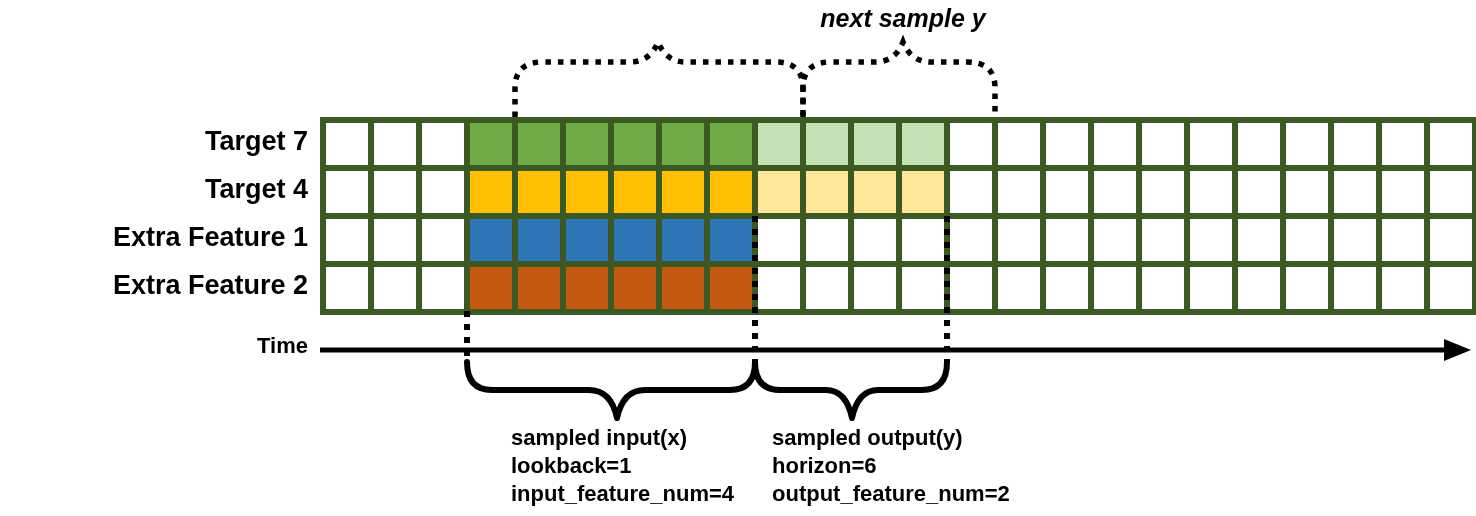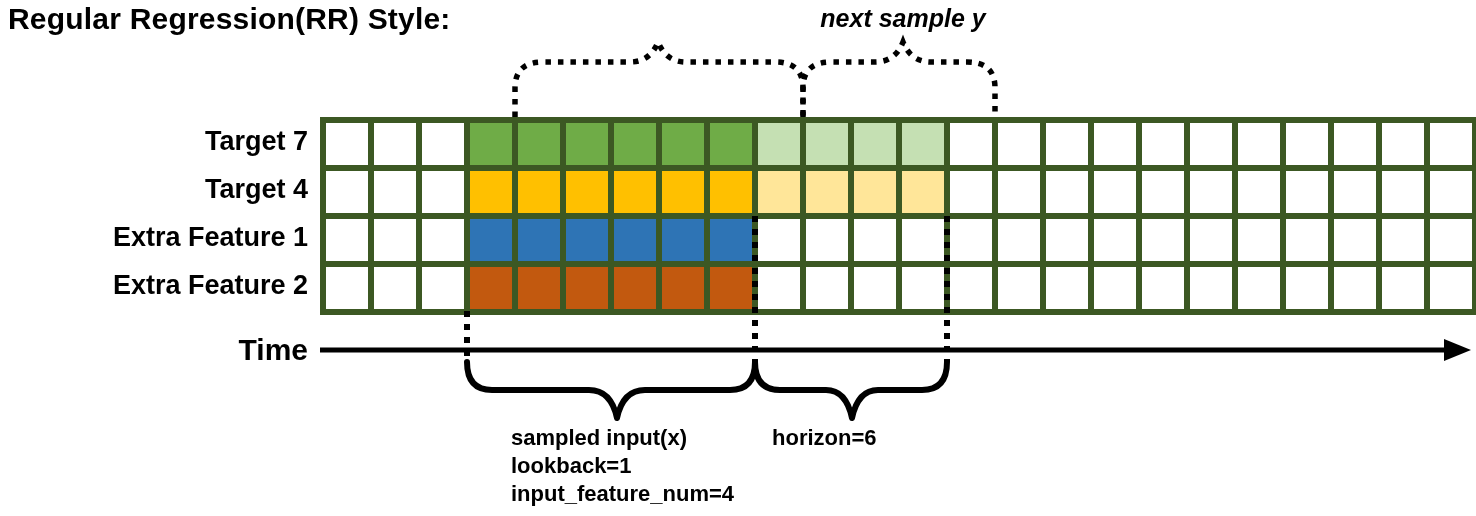--- a/index.html
+++ b/index.html
@@ -56,41 +56,40 @@
   .overlay {
     position: absolute;
     left: 0; top: 0;
     pointer-events: none;
   }
   .time-label {
     position: absolute;
     left: 0; top: 333px;
     width: 308px;
     text-align: right;
-    font-size: 30px;
+    font-size: 22px;
     font-weight: 700;
   }
   .caption {
     position: absolute;
     top: 424px;
     font-size: 22px;
     font-weight: 700;
     line-height: 28px;
     white-space: nowrap;
   }
   .caption.input { left: 511px; }
   .caption.output { left: 772px; }
   .caption div { display: block; }
 </style>
 </head>
 <body>
 
 <div class="canvas">
 
-  <div class="title">Regular Regression(RR) Style:</div>
 
   <div class="next-label ny">next sample y</div>
 
   <div class="row-labels" id="row-labels">
       <div class="row-label" style="top: 117px;">Target 7</div>
       <div class="row-label" style="top: 165px;">Target 4</div>
       <div class="row-label" style="top: 213px;">Extra Feature 1</div>
       <div class="row-label" style="top: 261px;">Extra Feature 2</div>
     </div>
 
@@ -215,16 +214,18 @@
 
   <div class="time-label">Time</div>
 
   <div class="caption input">
     <div>sampled input(x)</div>
     <div>lookback=1</div>
     <div>input_feature_num=4</div>
   </div>
 
   <div class="caption output">
+    <div>sampled output(y)</div>
     <div>horizon=6</div>
+    <div>output_feature_num=2</div>
   </div>
 
 </div>
 
 </body></html>

